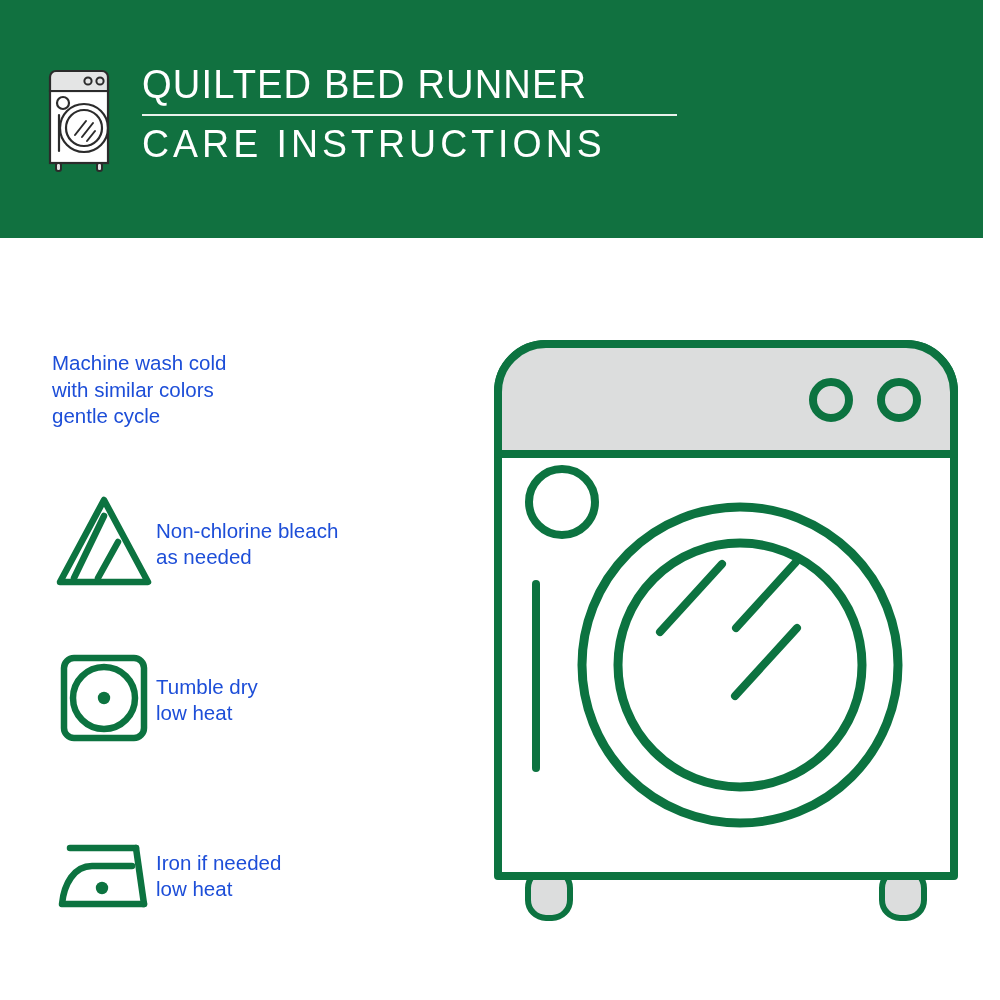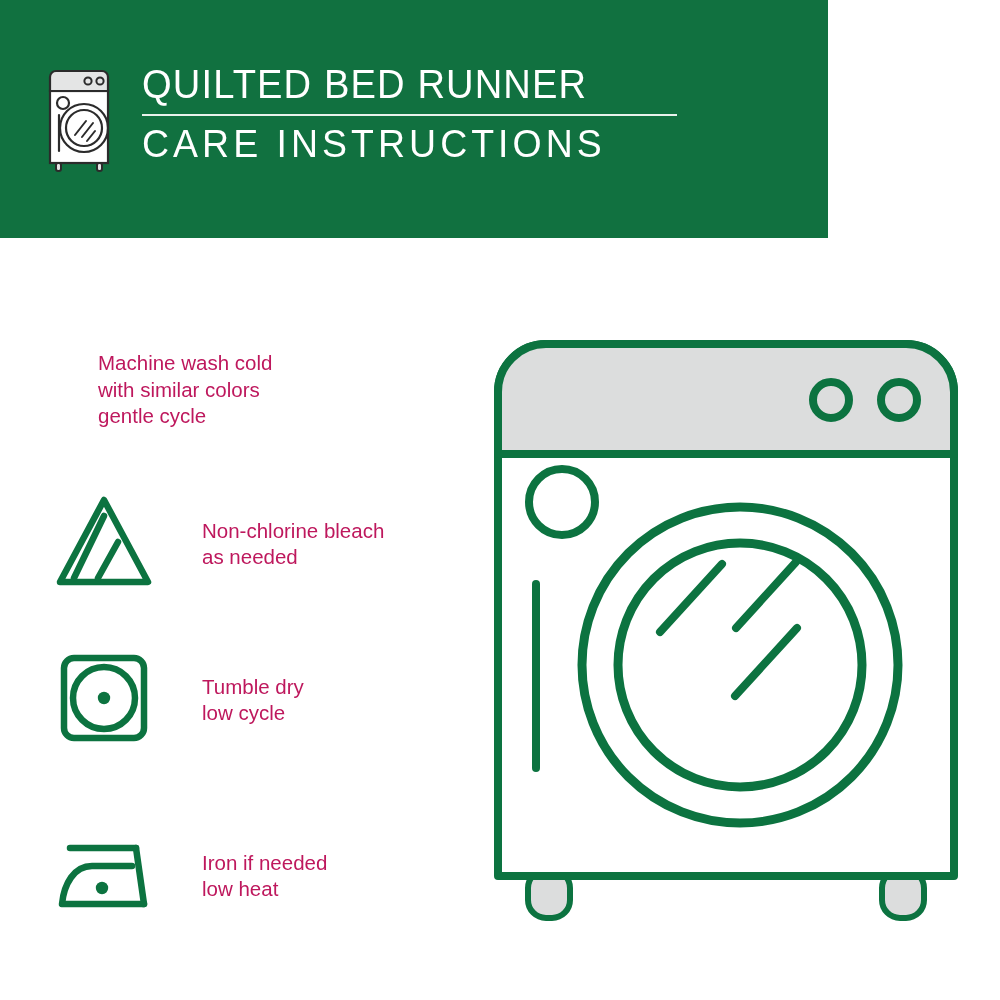--- a/index.html
+++ b/index.html
@@ -13,21 +13,21 @@
     font-family: "Liberation Sans", sans-serif;
     overflow: hidden;
     position: relative;
   }
 
   
   #header {
     position: absolute;
     left: 0;
     top: 0;
-    width: 828px;
+    width: 983px;
     height: 238px;
     background: #117140;
     box-sizing: border-box;
   }
   #header-inner {
     position: absolute;
     left: 44px;
     top: 62px;
     display: flex;
     align-items: flex-start;
@@ -84,22 +84,21 @@
     left: 52px;
     display: flex;
     align-items: center;
   }
   .care-symbol {
     width: 104px;
     flex: 0 0 auto;
     display: block;
   }
   .care-text {
-    margin-left: 46px;
-    color: #be185d;
+    color: #1d4ed8;
     font-size: 20.5px;
     line-height: 26.5px;
     white-space: pre-line;
     font-weight: 400;
   }
   #row-wash   { top: 112px; }
   #row-bleach { top: 252px; justify-content: space-between; }
   #row-dry    { top: 408px; }
   #row-iron   { top: 584px; }
 
@@ -173,21 +172,21 @@
 
   <div class="care-row" id="row-dry">
     <span class="care-symbol">
       <svg viewBox="0 0 104 104" width="104" height="104" aria-hidden="true">
         <rect x="12" y="12" width="80" height="80" rx="10" ry="10" fill="none" stroke="#0c7340" stroke-width="6.5"></rect>
         <circle cx="52" cy="52" r="31" fill="none" stroke="#0c7340" stroke-width="6.5"></circle>
         <circle cx="52" cy="52" r="6.2" fill="#0c7340"></circle>
       </svg>
     </span>
     <span class="care-text">Tumble dry
-low cycle</span>
+low heat</span>
   </div>
 
   <div class="care-row" id="row-iron">
     <span class="care-symbol">
       <svg viewBox="0 0 104 104" width="104" height="104" aria-hidden="true">
 
         <path d="M18 26 L84 26" fill="none" stroke="#0c7340" stroke-width="6.5" stroke-linecap="round"></path>
 
         <path d="M84 26 L92 82" fill="none" stroke="#0c7340" stroke-width="6.5" stroke-linecap="round"></path>
 

